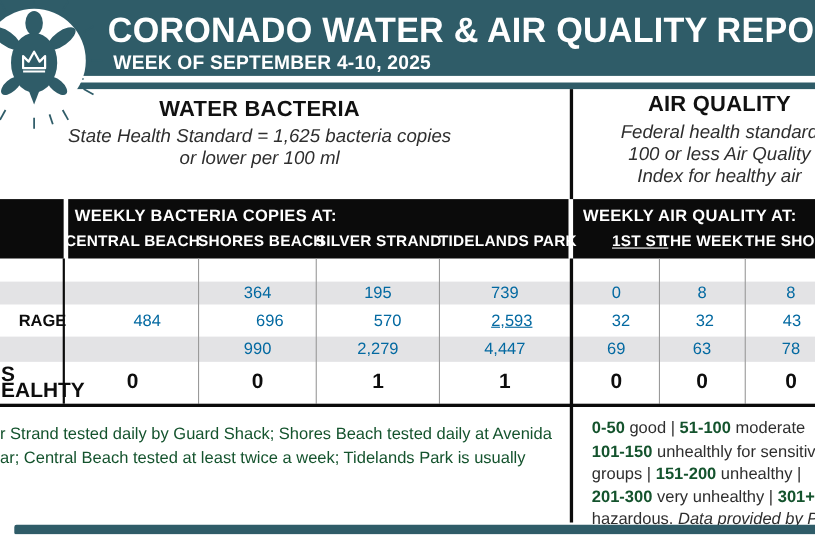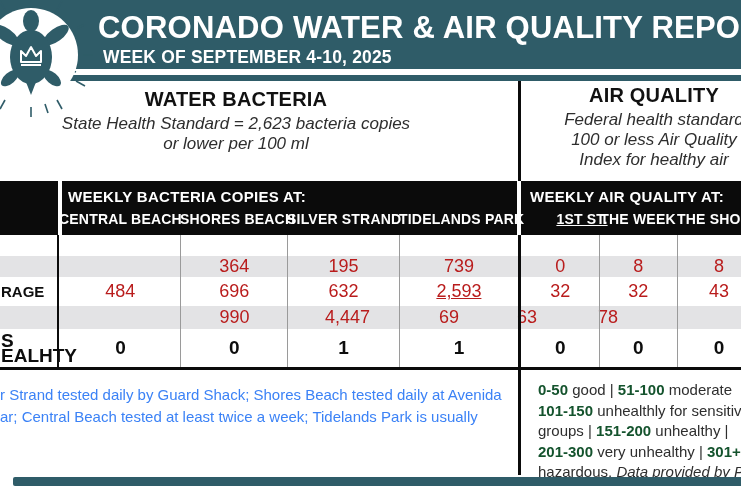--- a/index.html
+++ b/index.html
@@ -20,30 +20,30 @@
   #water-intro{left:0;top:88px;width:472px;}
   #air-intro{left:523px;top:84px;width:262px;}
   
   .thead{position:absolute;left:0;top:181px;width:761px;height:54px;display:flex;}
   .thead .seg{height:54px;}
   .band-label{position:absolute;font-size:15px;font-weight:800;color:#fff;letter-spacing:.3px;white-space:nowrap;}
   .col-head{position:absolute;top:211px;font-size:14px;font-weight:800;color:#fff;text-align:center;white-space:nowrap;letter-spacing:.2px;}
   
   #rows{position:absolute;left:0;top:235px;width:761px;}
   .trow{display:flex;width:761px;}
-  .cell{font-size:18px;color:#b91c1c;text-align:center;overflow:visible;}
+  .cell{font-size:15px;color:#0369a1;text-align:center;overflow:visible;}
   .trow.boldrow .cell{font-weight:800;color:#0d0d0d;font-size:19px;}
   .labelcell{text-align:left;font-weight:800;font-size:15px;color:#0d0d0d;padding-left:1px;}
   .vline{position:absolute;top:235px;height:132px;}
   .gray1{width:1px;background:#9a9a9a;}
   .blk2{width:2px;background:#0b0b0b;}
   .divider{position:absolute;left:518px;width:3px;background:#0b0b0b;}
   .tbottom{position:absolute;left:0;top:367px;width:741px;height:3px;background:#0b0b0b;}
   
-  .fn{position:absolute;font-size:15px;color:#3b82f6;}
+  .fn{position:absolute;font-size:15px;color:#14532d;}
   .fn-line{white-space:nowrap;}
   #fn-water{left:0;top:384px;line-height:22px;}
   #fn-air{left:538px;top:380px;line-height:20.5px;color:#2e2e2e;}
   .seg-b{font-weight:800;color:#14532d;}
   .seg-i{font-style:italic;}
   .bottombar{position:absolute;left:13px;top:477px;width:728px;height:9px;border-radius:2px 0 0 2px;}
 </style>
 </head>
 <body>
 
@@ -83,21 +83,21 @@
     </g>
     <g stroke="#ffffff" stroke-width="2" fill="none" stroke-linejoin="round">
       <path d="M53,57 v11 h20 v-11 l-5,5 -5,-9 -5,9 Z"></path>
       <line x1="53" y1="71" x2="73" y2="71"></line>
     </g>
   </svg>
 
   <div class="intro" id="water-intro">
     <h2>WATER BACTERIA</h2>
     <div class="std" id="water-std">
-        <div>State Health Standard  = 2,623 bacteria copies</div>
+        <div>State Health Standard  = 1,625 bacteria copies</div>
         <div>or lower per 100 ml</div>
       </div>
   </div>
   <div class="intro" id="air-intro">
     <h2>AIR QUALITY</h2>
     <div class="std" id="air-std">
         <div>Federal health standard</div>
         <div>100 or less Air Quality</div>
         <div>Index for healthy air</div>
       </div>
@@ -129,34 +129,35 @@
         <div class="cell" style="width: 121px; line-height: 21px;"></div>
         <div class="cell" style="width: 107px; line-height: 21px;">364</div>
         <div class="cell" style="width: 112px; line-height: 21px;">195</div>
         <div class="cell" style="width: 119px; line-height: 21px;">739</div>
         <div style="width: 3px; line-height: 21px;"></div>
         <div class="cell" style="width: 78px; line-height: 21px;">0</div>
         <div class="cell" style="width: 78px; line-height: 21px;">8</div>
         <div class="cell" style="width: 84px; line-height: 21px;">8</div>
       </div>
       <div class="trow" style="height: 29px; background: rgb(255, 255, 255);">
-        <div class="cell labelcell" style="width: 59px; line-height: 29px;">RAGE</div>
+        <div class="cell labelcell" style="width: 59px; line-height: 29px; margin-left: 16px;">RAGE</div>
         <div class="cell" style="width: 121px; line-height: 29px;">484</div>
         <div class="cell" style="width: 107px; line-height: 29px;">696</div>
-        <div class="cell" style="width: 112px; line-height: 29px;">632</div>
+        <div class="cell" style="width: 112px; line-height: 29px;">570</div>
         <div class="cell" style="width: 119px; line-height: 29px; text-decoration: underline;">2,593</div>
         <div style="width: 3px; line-height: 29px;"></div>
         <div class="cell" style="width: 78px; line-height: 29px;">32</div>
         <div class="cell" style="width: 78px; line-height: 29px;">32</div>
         <div class="cell" style="width: 84px; line-height: 29px;">43</div>
       </div>
       <div class="trow" style="height: 23px; background: rgb(227, 227, 229);">
         <div class="cell labelcell" style="width: 59px; line-height: 23px;"></div>
         <div class="cell" style="width: 121px; line-height: 23px;"></div>
         <div class="cell" style="width: 107px; line-height: 23px;">990</div>
+        <div class="cell" style="width: 112px; line-height: 23px;">2,279</div>
         <div class="cell" style="width: 119px; line-height: 23px;">4,447</div>
         <div style="width: 3px; line-height: 23px;"></div>
         <div class="cell" style="width: 78px; line-height: 23px;">69</div>
         <div class="cell" style="width: 78px; line-height: 23px;">63</div>
         <div class="cell" style="width: 84px; line-height: 23px;">78</div>
       </div>
       <div class="trow boldrow" style="height: 38px; background: rgb(255, 255, 255);">
         <div class="cell labelcell" style="width: 59px; line-height: 15px; padding-top: 4px;">
           <div>S</div>
           <div>EALHTY</div>

